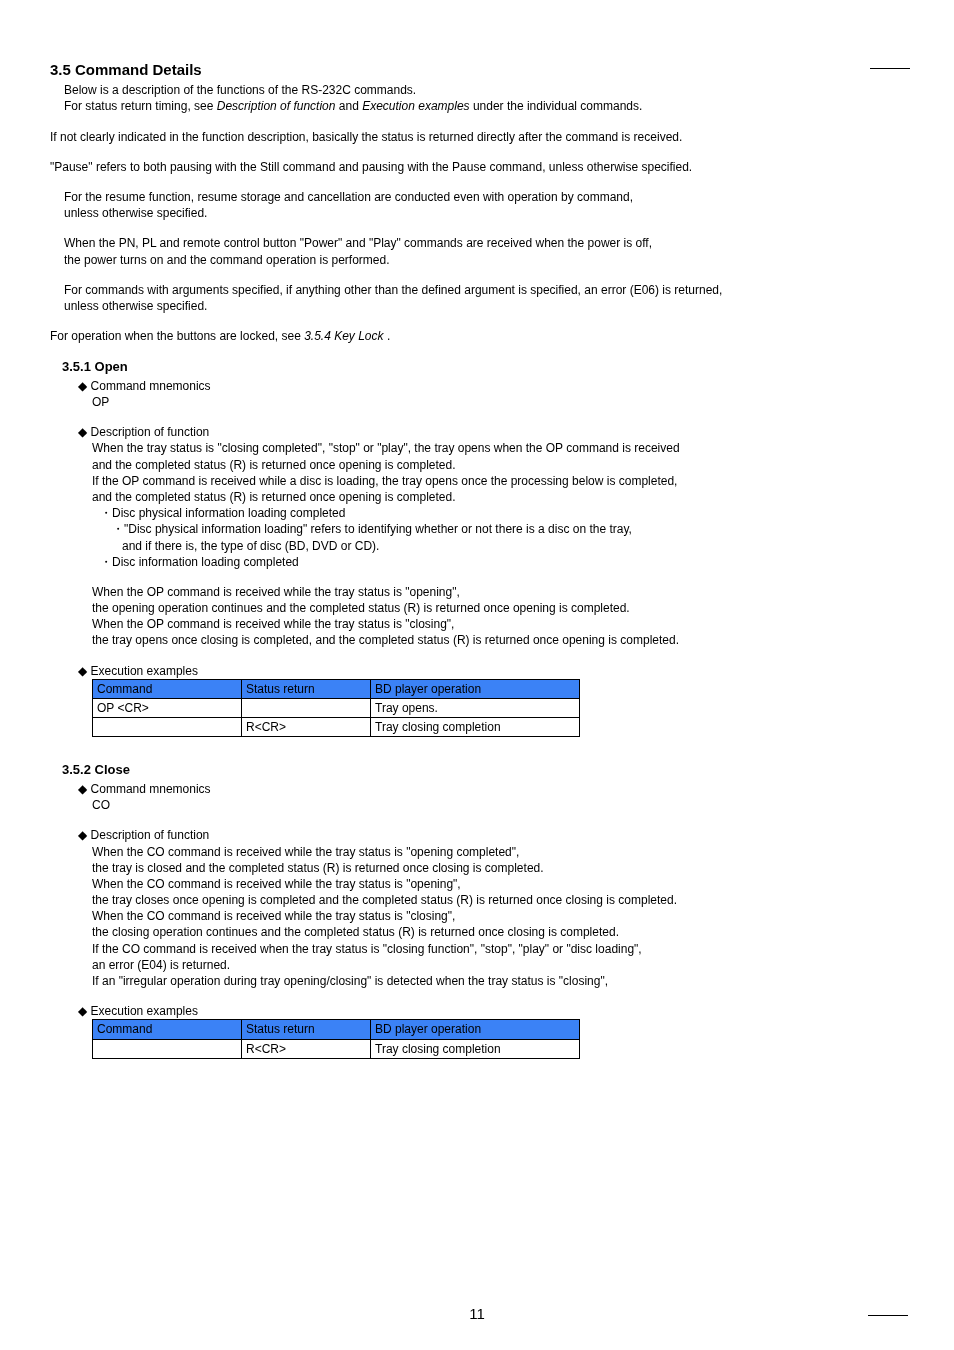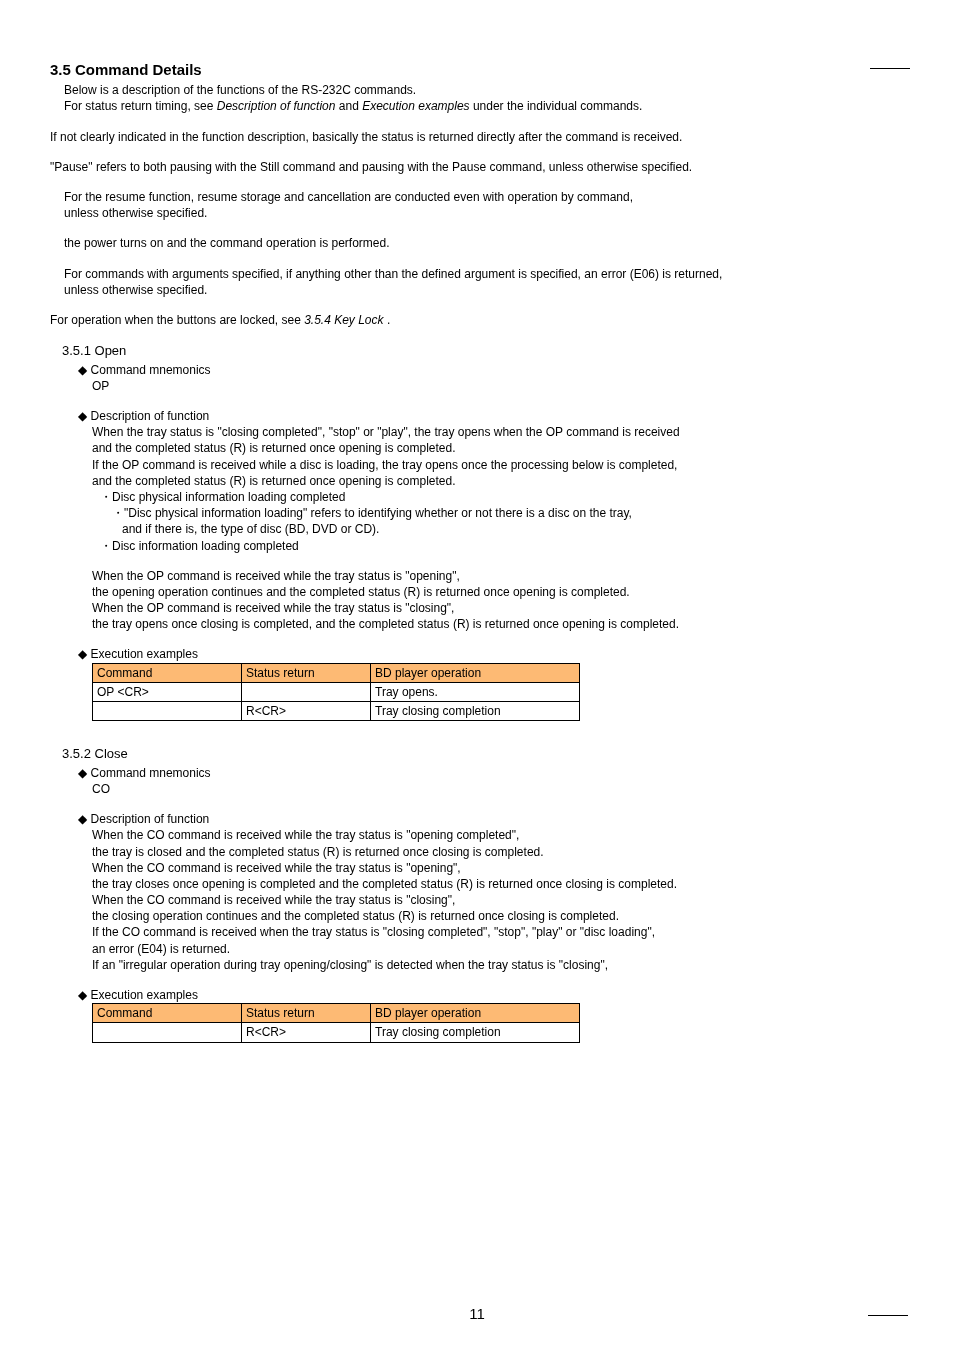--- a/index.html
+++ b/index.html
@@ -26,38 +26,38 @@
     font-size: 15px;
     font-weight: bold;
     margin: 0 0 2px 0;
   }
   .ind1 { margin-left: 14px; }
   .para { margin: 0 0 14px 0; }
   .tight { margin: 0; }
   .italictok { font-style: italic; }
   .sec-sub {
     font-size: 13px;
-    font-weight: normal;
+    font-weight: bold;
     margin: 0 0 2px 12px;
   }
   .diamond-line { margin-left: 28px; }
   .diamond-content { margin-left: 42px; }
   table.ex {
     border-collapse: collapse;
     margin-left: 42px;
     font-size: 12px;
   }
   table.ex th, table.ex td {
     border: 1px solid #000;
     padding: 1px 4px;
     text-align: left;
     font-weight: normal;
     height: 15px;
   }
-  table.ex th { background: #fdba74; }
+  table.ex th { background: #3b82f6; }
   .col-cmd { width: 140px; }
   .col-stat { width: 120px; }
   .col-op { width: 200px; }
   .footer {
     position: absolute;
     bottom: 26px;
     left: 0;
     width: 100%;
     text-align: center;
     font-size: 15px;
@@ -94,20 +94,21 @@
 <div class="ind1 para">"Pause" refers to both pausing with the Still command and pausing with the Pause command, unless otherwise specified.</div>
 
 <div class="ind1">
   <div class="tight">For the resume function, resume storage and cancellation are conducted even with operation by command,</div>
   <div class="tight">unless otherwise specified.</div>
 </div>
 
 <div class="gap-md"></div>
 
 <div class="ind1">
+  <div class="tight">When the PN, PL and remote control button "Power" and "Play" commands are received when the power is off,</div>
   <div class="tight">the power turns on and the command operation is performed.</div>
 </div>
 
 <div class="gap-md"></div>
 
 <div class="ind1">
   <div class="tight">For commands with arguments specified, if anything other than the defined argument is specified, an error (E06) is returned,</div>
   <div class="tight">unless otherwise specified.</div>
 </div>
 
@@ -172,21 +173,21 @@
 <div class="gap-md"></div>
 
 <div class="diamond-line">◆ Description of function</div>
 <div class="diamond-content">
   <div class="tight">When the CO command is received while the tray status is "opening completed",</div>
   <div class="tight">the tray is closed and the completed status (R) is returned once closing is completed.</div>
   <div class="tight">When the CO command is received while the tray status is "opening",</div>
   <div class="tight">the tray closes once opening is completed and the completed status (R) is returned once closing is completed.</div>
   <div class="tight">When the CO command is received while the tray status is "closing",</div>
   <div class="tight">the closing operation continues and the completed status (R) is returned once closing is completed.</div>
-  <div class="tight">If the CO command is received when the tray status is "closing completed", "stop", "play" or "disc loading",</div>
+  <div class="tight">If the CO command is received when the tray status is "closing function", "stop", "play" or "disc loading",</div>
   <div class="tight">an error (E04) is returned.</div>
   <div class="tight">If an "irregular operation during tray opening/closing" is detected when the tray status is "closing",</div>
 </div>
 
 <div class="gap-md"></div>
 
 <div class="diamond-line">◆ Execution examples</div>
 <table class="ex">
   <tbody>
       <tr>

